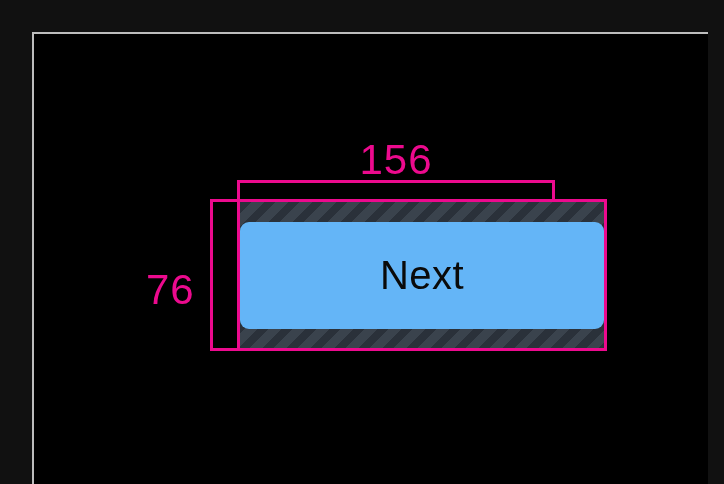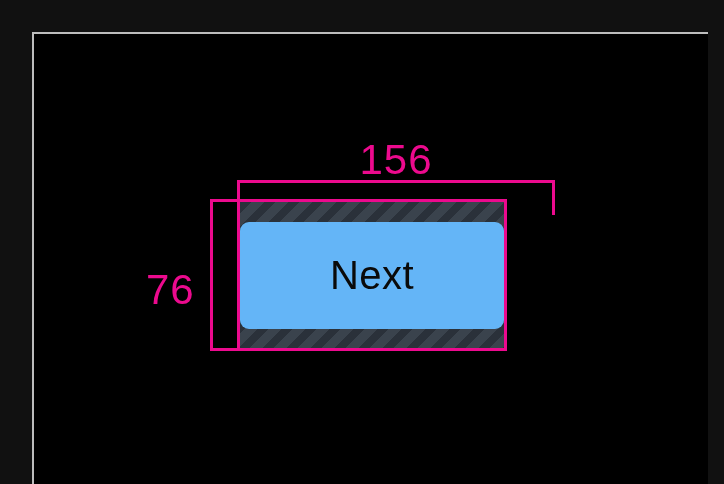--- a/index.html
+++ b/index.html
@@ -52,21 +52,21 @@
     left:176px;top:165px;
     width:15px;height:152px;
     border-left:3px solid var(--accent);
     border-top:3px solid var(--accent);
     border-bottom:3px solid var(--accent);
   }
   
   .widget-bounds{
     position:absolute;
     left:203px;top:165px;
-    width:270px;height:152px;
+    width:370px;height:152px;
     border:3px solid var(--accent);
     background:
       repeating-linear-gradient(135deg,
         var(--hatch-stripe) 0 8px,
         rgba(0,0,0,0) 8px 17px),
       var(--hatch-bg);
     display:flex;
     flex-direction:column;
     padding:20px 0 19px 0;
   }

